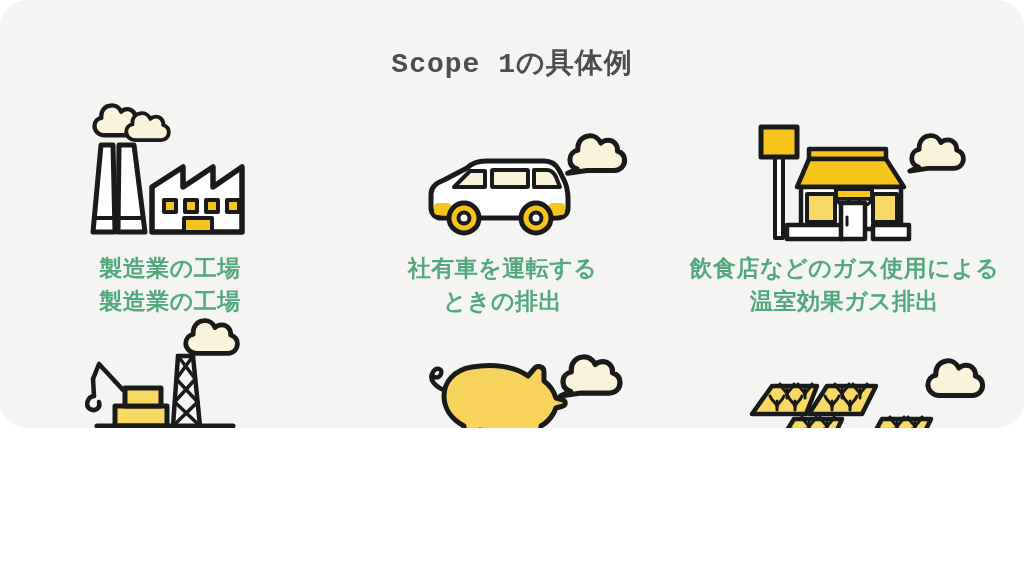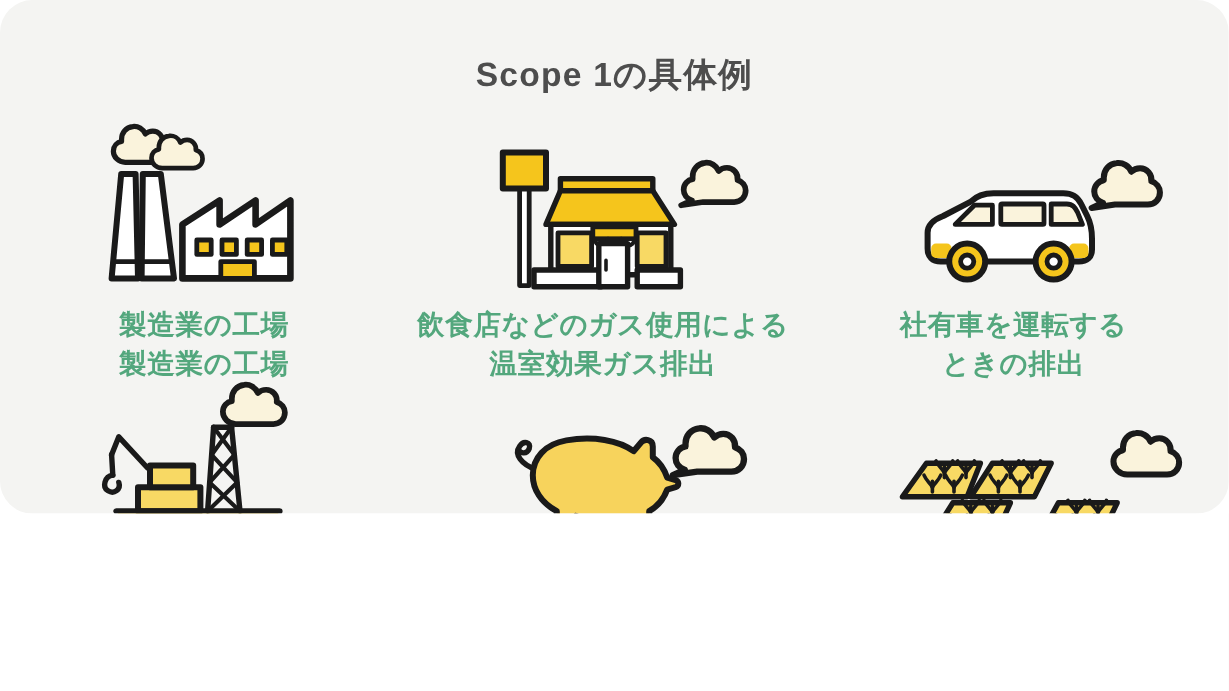--- a/index.html
+++ b/index.html
@@ -1,21 +1,21 @@
 <!DOCTYPE html>
 <html><head>
 <meta charset="utf-8">
 <style>
   * { box-sizing: border-box; }
   html,body { margin:0; padding:0; background:#ffffff; }
   .canvas {
     position: relative;
     width: 1024px; height: 428px;
     background: #F4F4F2;
-    font-family: Liberation Sans, sans-serif;
+    font-family: Liberation Mono, monospace;
     overflow: hidden;
     border-radius: 27px;
   }
   .page-title {
     padding-top: 44px;
     text-align: center;
     font-size: 28px;
     font-weight: 700;
     letter-spacing: 1px;
     color: #4D4D4D;
@@ -69,20 +69,42 @@
           <rect x="84" y="98" width="12" height="12" fill="#F5C51C" stroke-width="4"></rect>
           <rect x="105" y="98" width="12" height="12" fill="#F5C51C" stroke-width="4"></rect>
           <rect x="126" y="98" width="12" height="12" fill="#F5C51C" stroke-width="4"></rect>
           <rect x="147" y="98" width="12" height="12" fill="#F5C51C" stroke-width="4"></rect>
           <rect x="104" y="116" width="28" height="14" fill="#F5C51C" stroke-width="4"></rect>
         </svg>
       </div>
       <div class="label">
         <span>製造業の工場</span>
         <span>製造業の工場</span>
+      </div>
+    </div>
+
+    <div class="cell col3 row1">
+      <div class="icon-box">
+        <svg width="220" height="112" viewBox="0 0 220 112" fill="none" stroke="#1A1A1A" stroke-linejoin="round" stroke-linecap="round">
+          <path transform="translate(150,3) scale(0.72)" stroke-width="7" fill="#FAF3DC" d="M66 52 C74 52 80 46 80 38 C80 32 76 27 70 25 C71 17 65 10 57 10 C53 10 50 11 47 14 C44 7 37 3 30 4 C21 5 15 12 15 21 L15 24 C9 25 4 30 4 37 C4 43 8 48 14 50 L1 56 L28 52 Z"></path>
+          <path d="M14,64 C14,57 19,53 27,50 L50,38 C55,33 61,31 69,31 L127,31 C135,31 139,34 142,40 L147,50 C150,56 151,61 151,69 L151,78 C151,84 147,88 140,88 L25,88 C18,88 14,84 14,77 Z" fill="#ffffff" stroke-width="5"></path>
+          <rect x="17" y="73" width="17" height="12" rx="4" fill="#F5C51C" stroke="none"></rect>
+          <rect x="132" y="73" width="16" height="12" rx="4" fill="#F5C51C" stroke="none"></rect>
+          <path d="M37,57 L53,41 L68,41 L68,57 Z" fill="#FAF3DC" stroke-width="4"></path>
+          <rect x="75" y="40" width="36" height="17" rx="1" fill="#FAF3DC" stroke-width="4"></rect>
+          <path d="M117,40 L130,40 C135,40 137,43 139,47 L143,57 L117,57 Z" fill="#FAF3DC" stroke-width="4"></path>
+          <circle cx="47" cy="88" r="15" fill="#F5C51C" stroke-width="5"></circle>
+          <circle cx="47" cy="88" r="5.5" fill="#ffffff" stroke-width="4"></circle>
+          <circle cx="119" cy="88" r="15" fill="#F5C51C" stroke-width="5"></circle>
+          <circle cx="119" cy="88" r="5.5" fill="#ffffff" stroke-width="4"></circle>
+        </svg>
+      </div>
+      <div class="label">
+        <span>社有車を運転する</span>
+        <span>ときの排出</span>
       </div>
     </div>
 
     <div class="cell col2 row1">
       <div class="icon-box">
         <svg width="220" height="125" viewBox="0 0 220 125" fill="none" stroke="#1A1A1A" stroke-linejoin="round" stroke-linecap="round">
           <path transform="translate(160,16) scale(0.68)" stroke-width="7" fill="#FAF3DC" d="M66 52 C74 52 80 46 80 38 C80 32 76 27 70 25 C71 17 65 10 57 10 C53 10 50 11 47 14 C44 7 37 3 30 4 C21 5 15 12 15 21 L15 24 C9 25 4 30 4 37 C4 43 8 48 14 50 L1 56 L28 52 Z"></path>
           <rect x="26" y="40" width="8" height="81" fill="#ffffff" stroke-width="4"></rect>
           <rect x="12" y="10" width="36" height="30" fill="#F5C51C" stroke-width="5"></rect>
           <rect x="60" y="32" width="77" height="10" fill="#F5C51C" stroke-width="4.5"></rect>
@@ -96,42 +118,20 @@
           <path d="M88.5,82 a5.7,5.7 0 0 0 11.4,0 z" fill="#ffffff" stroke-width="3.5"></path>
           <path d="M99.5,82 a5.7,5.7 0 0 0 11.4,0 z" fill="#ffffff" stroke-width="3.5"></path>
           <path d="M110.5,82 a5.7,5.7 0 0 0 11.4,0 z" fill="#ffffff" stroke-width="3.5"></path>
           <rect x="92" y="86" width="24" height="36" fill="#ffffff" stroke-width="4.5"></rect>
           <line x1="98" y1="100" x2="98" y2="108" stroke-width="3"></line>
         </svg>
       </div>
       <div class="label">
         <span>飲食店などのガス使用による</span>
         <span>温室効果ガス排出</span>
-      </div>
-    </div>
-
-    <div class="cell col3 row1">
-      <div class="icon-box">
-        <svg width="220" height="112" viewBox="0 0 220 112" fill="none" stroke="#1A1A1A" stroke-linejoin="round" stroke-linecap="round">
-          <path transform="translate(150,3) scale(0.72)" stroke-width="7" fill="#FAF3DC" d="M66 52 C74 52 80 46 80 38 C80 32 76 27 70 25 C71 17 65 10 57 10 C53 10 50 11 47 14 C44 7 37 3 30 4 C21 5 15 12 15 21 L15 24 C9 25 4 30 4 37 C4 43 8 48 14 50 L1 56 L28 52 Z"></path>
-          <path d="M14,64 C14,57 19,53 27,50 L50,38 C55,33 61,31 69,31 L127,31 C135,31 139,34 142,40 L147,50 C150,56 151,61 151,69 L151,78 C151,84 147,88 140,88 L25,88 C18,88 14,84 14,77 Z" fill="#ffffff" stroke-width="5"></path>
-          <rect x="17" y="73" width="17" height="12" rx="4" fill="#F5C51C" stroke="none"></rect>
-          <rect x="132" y="73" width="16" height="12" rx="4" fill="#F5C51C" stroke="none"></rect>
-          <path d="M37,57 L53,41 L68,41 L68,57 Z" fill="#FAF3DC" stroke-width="4"></path>
-          <rect x="75" y="40" width="36" height="17" rx="1" fill="#FAF3DC" stroke-width="4"></rect>
-          <path d="M117,40 L130,40 C135,40 137,43 139,47 L143,57 L117,57 Z" fill="#FAF3DC" stroke-width="4"></path>
-          <circle cx="47" cy="88" r="15" fill="#F5C51C" stroke-width="5"></circle>
-          <circle cx="47" cy="88" r="5.5" fill="#ffffff" stroke-width="4"></circle>
-          <circle cx="119" cy="88" r="15" fill="#F5C51C" stroke-width="5"></circle>
-          <circle cx="119" cy="88" r="5.5" fill="#ffffff" stroke-width="4"></circle>
-        </svg>
-      </div>
-      <div class="label">
-        <span>社有車を運転する</span>
-        <span>ときの排出</span>
       </div>
     </div>
 
     <div class="cell col1 row2">
       <div class="icon-box">
         <svg width="190" height="148" viewBox="0 0 190 148" fill="none" stroke="#1A1A1A" stroke-linejoin="round" stroke-linecap="round">
           <path transform="translate(108,0) scale(0.68)" stroke-width="7" fill="#FAF3DC" d="M66 52 C74 52 80 46 80 38 C80 32 76 27 70 25 C71 17 65 10 57 10 C53 10 50 11 47 14 C44 7 37 3 30 4 C21 5 15 12 15 21 L15 24 C9 25 4 30 4 37 C4 45 11 52 20 52 Z"></path>
           <line x1="103" y1="38" x2="98" y2="108" stroke-width="4.5"></line>
           <line x1="118" y1="38" x2="125" y2="108" stroke-width="4.5"></line>
           <line x1="103" y1="38" x2="118" y2="38" stroke-width="4.5"></line>

